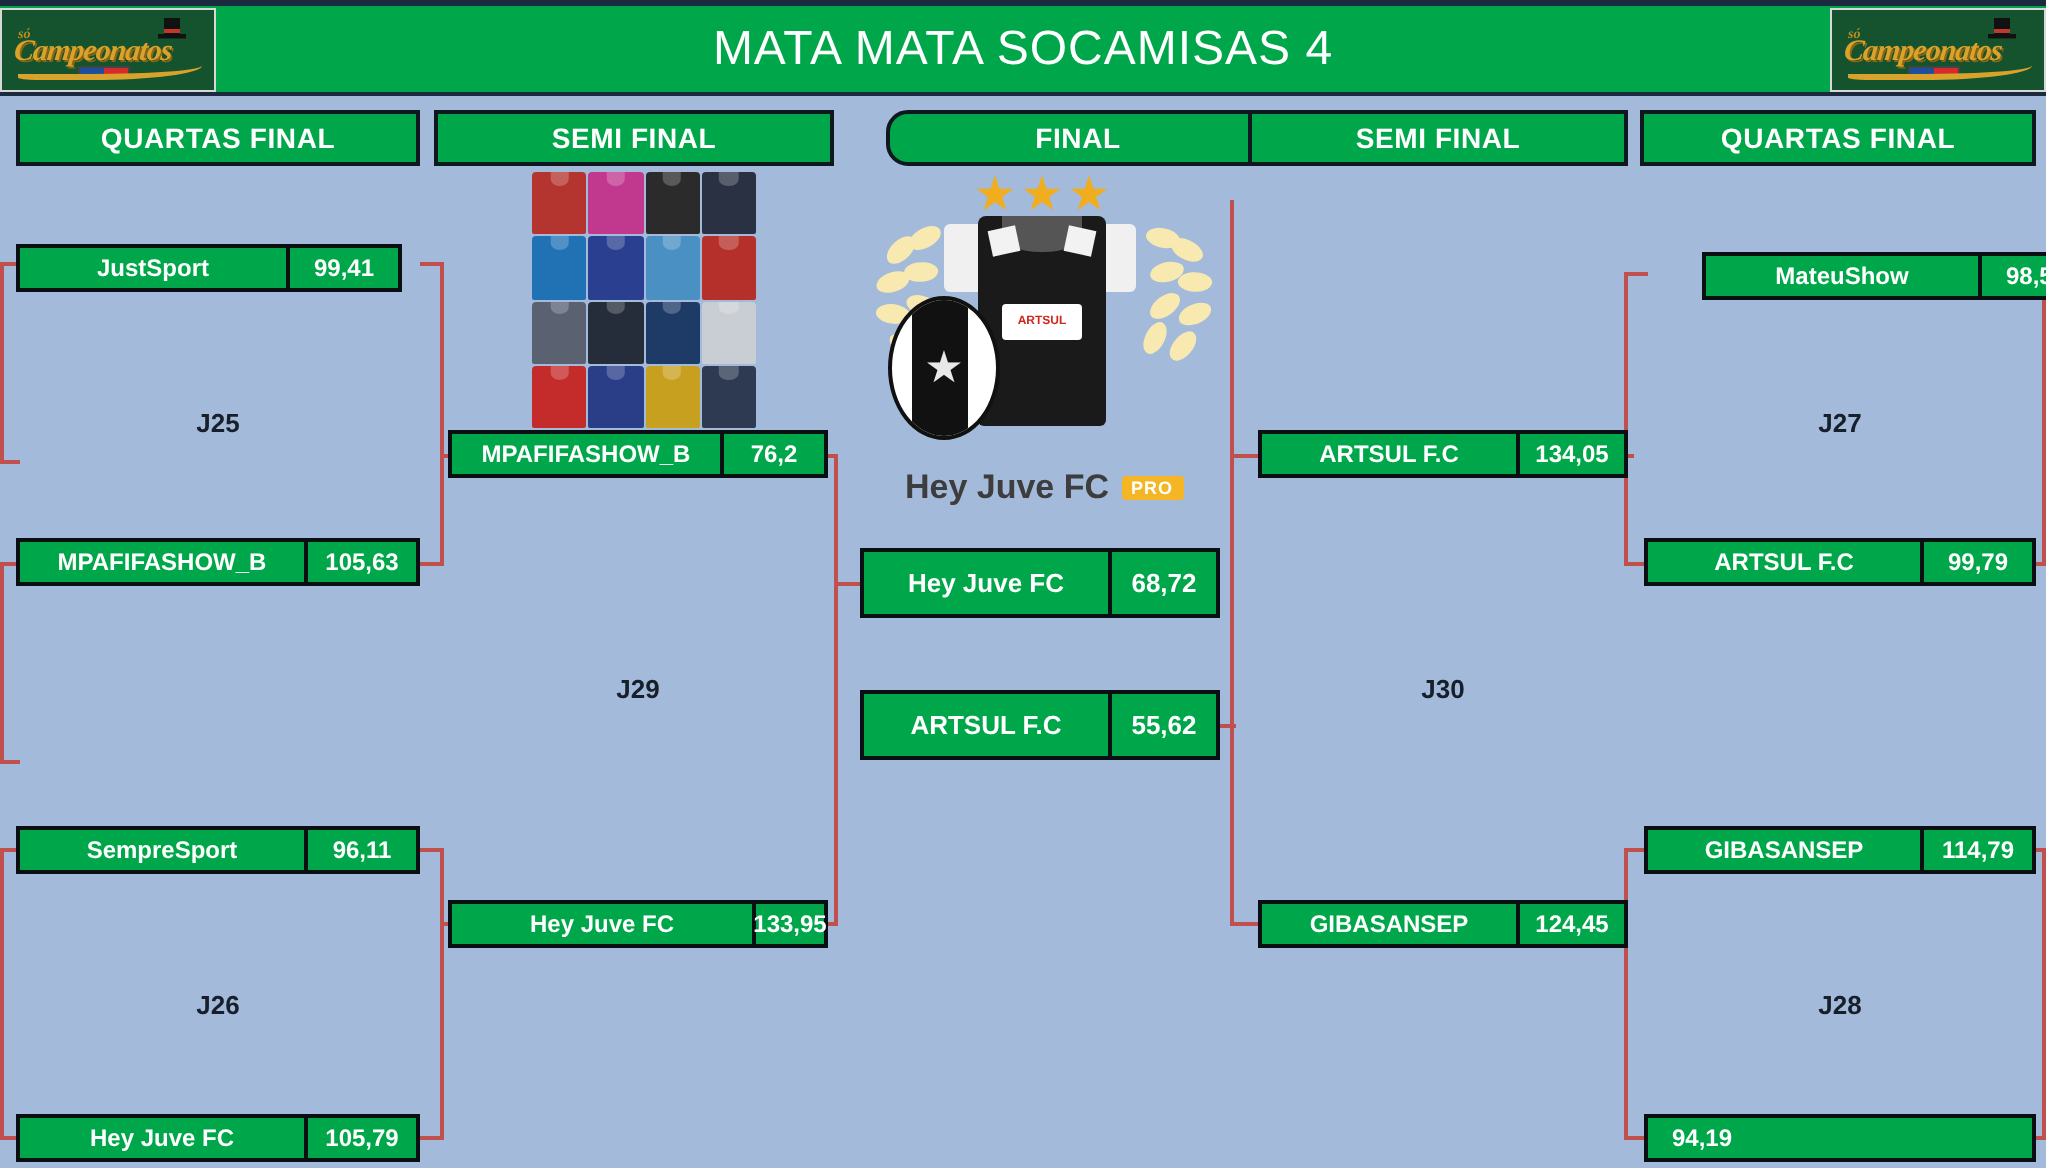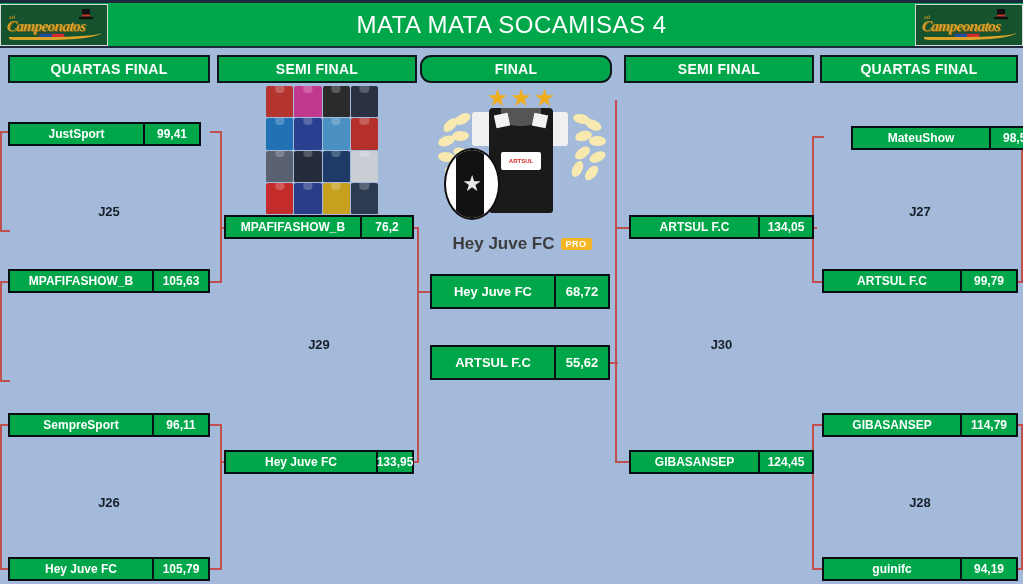--- a/index.html
+++ b/index.html
@@ -196,21 +196,21 @@
     </svg>
     <div class="logo-flag"></div>
     <div class="logo-swoosh"></div>
   </div>
 
 </div>
 
 <div id="round-headers">
   <div class="round-head" style="left:8px;width:202px;">QUARTAS FINAL</div>
   <div class="round-head" style="left:217px;width:200px;">SEMI FINAL</div>
-  <div class="round-head" style="left:420px;width:192px;border-radius:11px;">FINAL</div>
+  <div class="round-head" style="left:443px;width:192px;border-radius:11px;">FINAL</div>
   <div class="round-head" style="left:624px;width:190px;">SEMI FINAL</div>
   <div class="round-head" style="left:820px;width:198px;">QUARTAS FINAL</div>
 </div>
 
 <div id="jersey-grid">
   <div class="jersey" style="background:#b4352f"></div>
   <div class="jersey" style="background:#c0398f"></div>
   <div class="jersey" style="background:#2b2b2b"></div>
   <div class="jersey" style="background:#2a3142"></div>
   <div class="jersey" style="background:#2172b5"></div>
@@ -381,15 +381,14 @@
   <div class="team-name">ARTSUL F.C</div>
   <div class="team-score">99,79</div>
 </div>
 
 <div class="team-box" style="left:822px;top:413px;width:196px;">
   <div class="team-name">GIBASANSEP</div>
   <div class="team-score">114,79</div>
 </div>
 <div class="match-label" style="left:822px;top:495px;width:196px;">J28</div>
 <div class="team-box" style="left:822px;top:557px;width:196px;">
-  <div class="team-name">guinifc</div>
   <div class="team-score">94,19</div>
 </div>
 
 </body></html>

